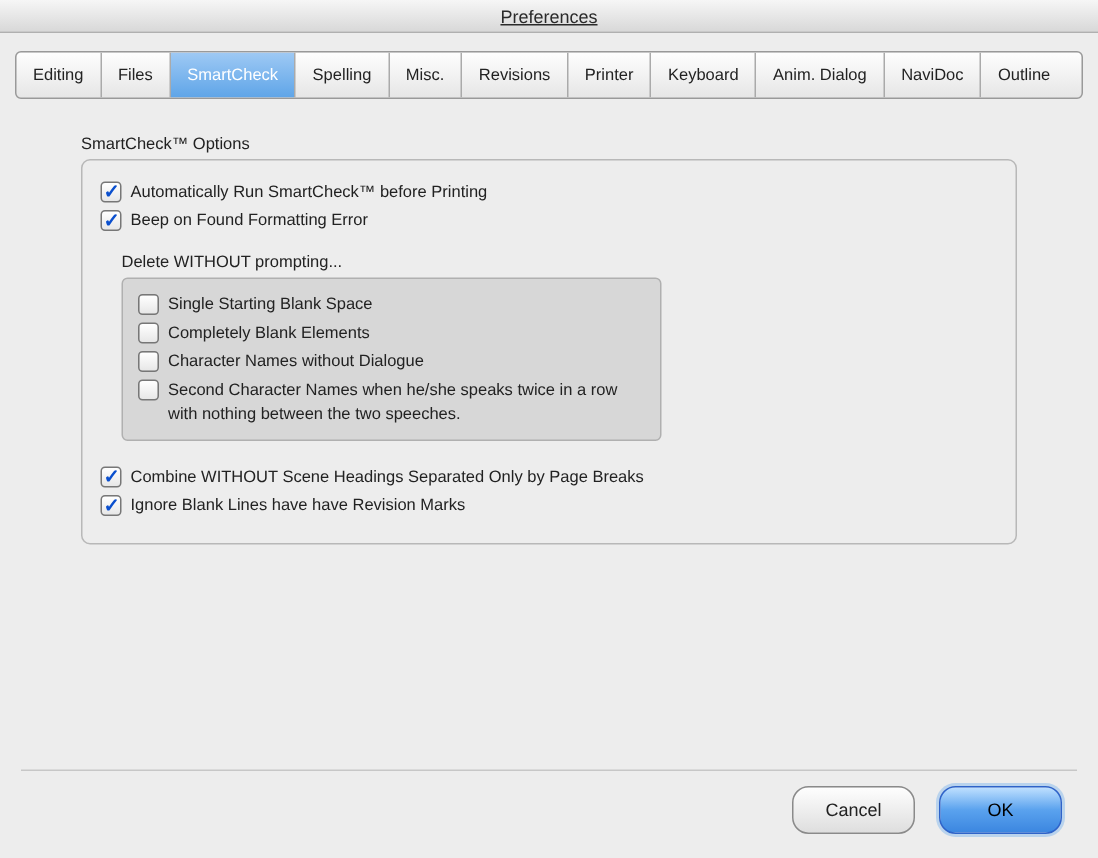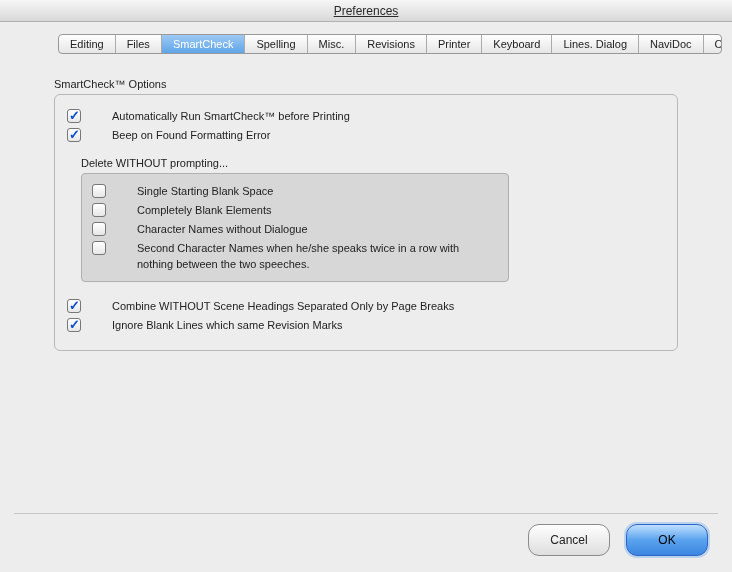--- a/index.html
+++ b/index.html
@@ -26,22 +26,21 @@
   }
   .window-body {
     padding: 12px 10px 16px 10px;
   }
   .tabbar {
     display: flex;
     border: 1px solid #999;
     border-radius: 4px;
     overflow: hidden;
     background: linear-gradient(#fefefe, #e6e6e6);
-    height: 20px;
-    margin-left: 48px;
+    height: 32px;
   }
   .tab {
     flex: 0 0 auto;
     padding: 0 11px;
     border-right: 1px solid #aaa;
     height: 100%;
     display: flex;
     align-items: center;
     justify-content: center;
     font-size: 11px;
@@ -70,21 +69,20 @@
     padding: 10px 12px 14px 12px;
   }
   .opt-line {
     display: flex;
     align-items: flex-start;
     margin: 3px 0;
     line-height: 16px;
   }
   .opt-line .text {
     color: #222;
-    margin-left: 25px;
   }
   .cbx {
     width: 14px;
     height: 14px;
     border: 1px solid #777;
     border-radius: 3px;
     background: linear-gradient(#fff,#e7e7e7);
     margin-right: 6px;
     margin-top: 1px;
     position: relative;
@@ -103,21 +101,21 @@
     font-size: 11px;
     margin: 14px 0 4px 14px;
     color: #222;
   }
   .inner-group {
     margin-left: 14px;
     border: 1px solid #b0b0b0;
     border-radius: 4px;
     background: #d7d7d7;
     padding: 6px 10px;
-    width: 428px;
+    width: 360px;
   }
   .inner-group .opt-line .text {
     max-width: 380px;
   }
   .lower-opts {
     margin-top: 16px;
   }
   .hr {
     position: absolute;
     left: 14px;
@@ -163,21 +161,21 @@
 
   <div class="tabbar">
     <div class="tab">Editing</div>
     <div class="tab">Files</div>
     <div class="tab active">SmartCheck</div>
     <div class="tab">Spelling</div>
     <div class="tab">Misc.</div>
     <div class="tab">Revisions</div>
     <div class="tab">Printer</div>
     <div class="tab">Keyboard</div>
-    <div class="tab">Lines. Dialog</div>
+    <div class="tab">Anim. Dialog</div>
     <div class="tab">NaviDoc</div>
     <div class="tab">Outline</div>
   </div>
 
   <div class="options-area">
     <div class="group-label">SmartCheck™ Options</div>
     <div class="groupbox">
 
       <div class="opt-line">
         <span class="cbx checked"></span>
@@ -210,21 +208,21 @@
         </div>
       </div>
 
       <div class="lower-opts">
         <div class="opt-line">
           <span class="cbx checked"></span>
           <span class="text">Combine WITHOUT Scene Headings Separated Only by Page Breaks</span>
         </div>
         <div class="opt-line">
           <span class="cbx checked"></span>
-          <span class="text">Ignore Blank Lines which same Revision Marks</span>
+          <span class="text">Ignore Blank Lines have have Revision Marks</span>
         </div>
       </div>
 
     </div>
   </div>
 
 </div>
 
 <div class="hr"></div>
 

